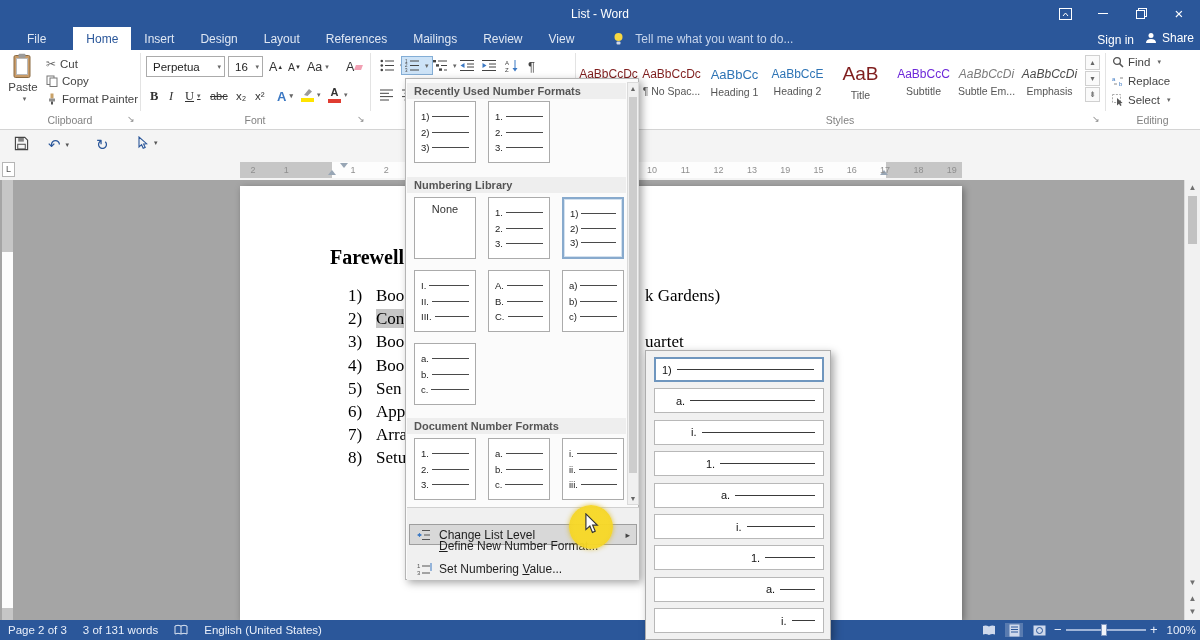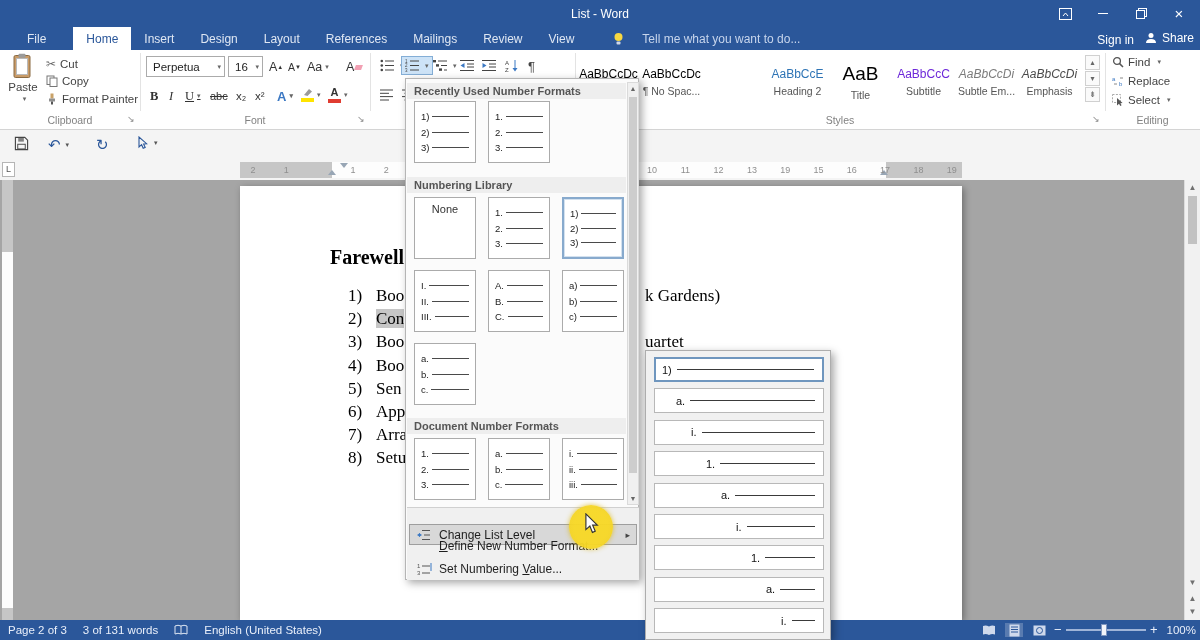--- a/index.html
+++ b/index.html
@@ -13,41 +13,41 @@
 .tb-title{position:absolute;left:300px;right:300px;top:7px;text-align:center;font-size:12px;color:#fff}
 .tb-controls{position:absolute;right:2px;top:0;height:27px;display:flex}
 .tb-btn{width:38px;height:27px;display:flex;align-items:center;justify-content:center;color:#fff;font-size:15px}
 .min-glyph{display:inline-block;width:10px;border-top:1px solid #fff}
 
 
 .tabrow{position:absolute;left:0;top:27px;width:1200px;height:23px;background:#2b579a;display:flex;z-index:5}
 .tab{color:#dfe7f3;font-size:12px;padding:5px 13px 0;height:23px;white-space:nowrap}
 .tab.active{background:#fff;color:#2b579a}
 .file-tab{padding:5px 27px 0}
-.tellme{display:flex;align-items:center;gap:18px;color:#c7d5ec;margin-left:26px;padding-top:1px}
+.tellme{display:flex;align-items:center;gap:11px;color:#c7d5ec;margin-left:26px;padding-top:1px}
 .signin{position:absolute;right:66px;top:6px;color:#fff}
 .share{position:absolute;right:6px;top:4px;color:#fff;display:flex;align-items:center;gap:5px}
 
 
 .ribbon{position:absolute;left:0;top:50px;width:1200px;height:80px;background:#fff;border-bottom:1px solid #d4d4d4;z-index:5}
 .gdiv{position:absolute;top:3px;height:58px;width:1px;background:#e3e3e3}
 .glabel{position:absolute;top:64px;font-size:10.5px;color:#828282;text-align:center;white-space:nowrap}
 .launcher{position:absolute;top:64px;font-size:9px;color:#8a8a8a}
 .bigbtn{position:absolute;display:flex;flex-direction:column;align-items:center;gap:2px;font-size:11.5px;color:#444}
 .sbtn{position:absolute;display:flex;align-items:center;gap:4px;font-size:11.5px;color:#444;white-space:nowrap}
 .combo{position:absolute;height:21px;border:1px solid #ababab;background:#fff;display:flex;align-items:center;justify-content:space-between;padding:0 3px 0 6px;font-size:11.5px}
 .caret{font-size:7px;color:#666;margin-left:3px}
 .rbtn{position:absolute;height:20px;display:flex;align-items:center;font-size:12.5px;color:#333;padding:0 2px;white-space:nowrap}
 .tinyup{font-size:6px;vertical-align:super}
 .colorbar{display:block;width:13px;height:3.5px;margin-top:1px}
 .stack{display:flex;flex-direction:column;align-items:center;line-height:1}
 .nbtn{position:absolute;display:flex;align-items:center;gap:2px;padding:2px 3px;border:1px solid transparent}
 .nbtn.active{background:#cde3f7;border-color:#84aed6}
 .stylecard{position:absolute;top:5px;width:61px;height:54px;display:flex;flex-direction:column;align-items:center;justify-content:center;gap:4px}
-.stylecard .sample{font-size:12px;white-space:nowrap;color:#000000}
+.stylecard .sample{font-size:12px;white-space:nowrap;color:#7f1d1d}
 .stylecard .sname{font-size:10.5px;color:#555;white-space:nowrap;overflow:hidden;max-width:58px}
 .s-h1 .sample{color:#2e74b5;font-size:13px}
 .s-h2 .sample{color:#2e74b5}
 .s-title .sample{font-size:19px}
 .s-subtitle .sample{color:#6d28d9}
 .s-subtle .sample{font-style:italic;color:#7b7b7b}
 .s-emph .sample{font-style:italic;color:#4a4a4a}
 .stbtn{position:absolute;width:15px;height:15px;border:1px solid #d0d0d0;background:#fafafa;color:#666;font-size:8px;display:flex;align-items:center;justify-content:center}
 
 
@@ -408,20 +408,24 @@
       <span class="caret">▾</span>
   </div>
   <div class="glabel" style="left:1105px;width:95px">Editing</div>
 <div class="stylecard s-normal" style="left: 578px;">
       <span class="sample">AaBbCcDc</span>
       <span class="sname">Normal</span>
     </div>
     <div class="stylecard s-normal" style="left: 641px;">
       <span class="sample">AaBbCcDc</span>
       <span class="sname">¶ No Spac...</span>
+    </div>
+    <div class="stylecard s-h1" style="left: 704px;">
+      <span class="sample">AaBbCc</span>
+      <span class="sname">Heading 1</span>
     </div>
     <div class="stylecard s-h2" style="left: 767px;">
       <span class="sample">AaBbCcE</span>
       <span class="sname">Heading 2</span>
     </div>
     <div class="stylecard s-title" style="left: 830px;">
       <span class="sample">AaB</span>
       <span class="sname">Title</span>
     </div>
     <div class="stylecard s-subtitle" style="left: 893px;">

